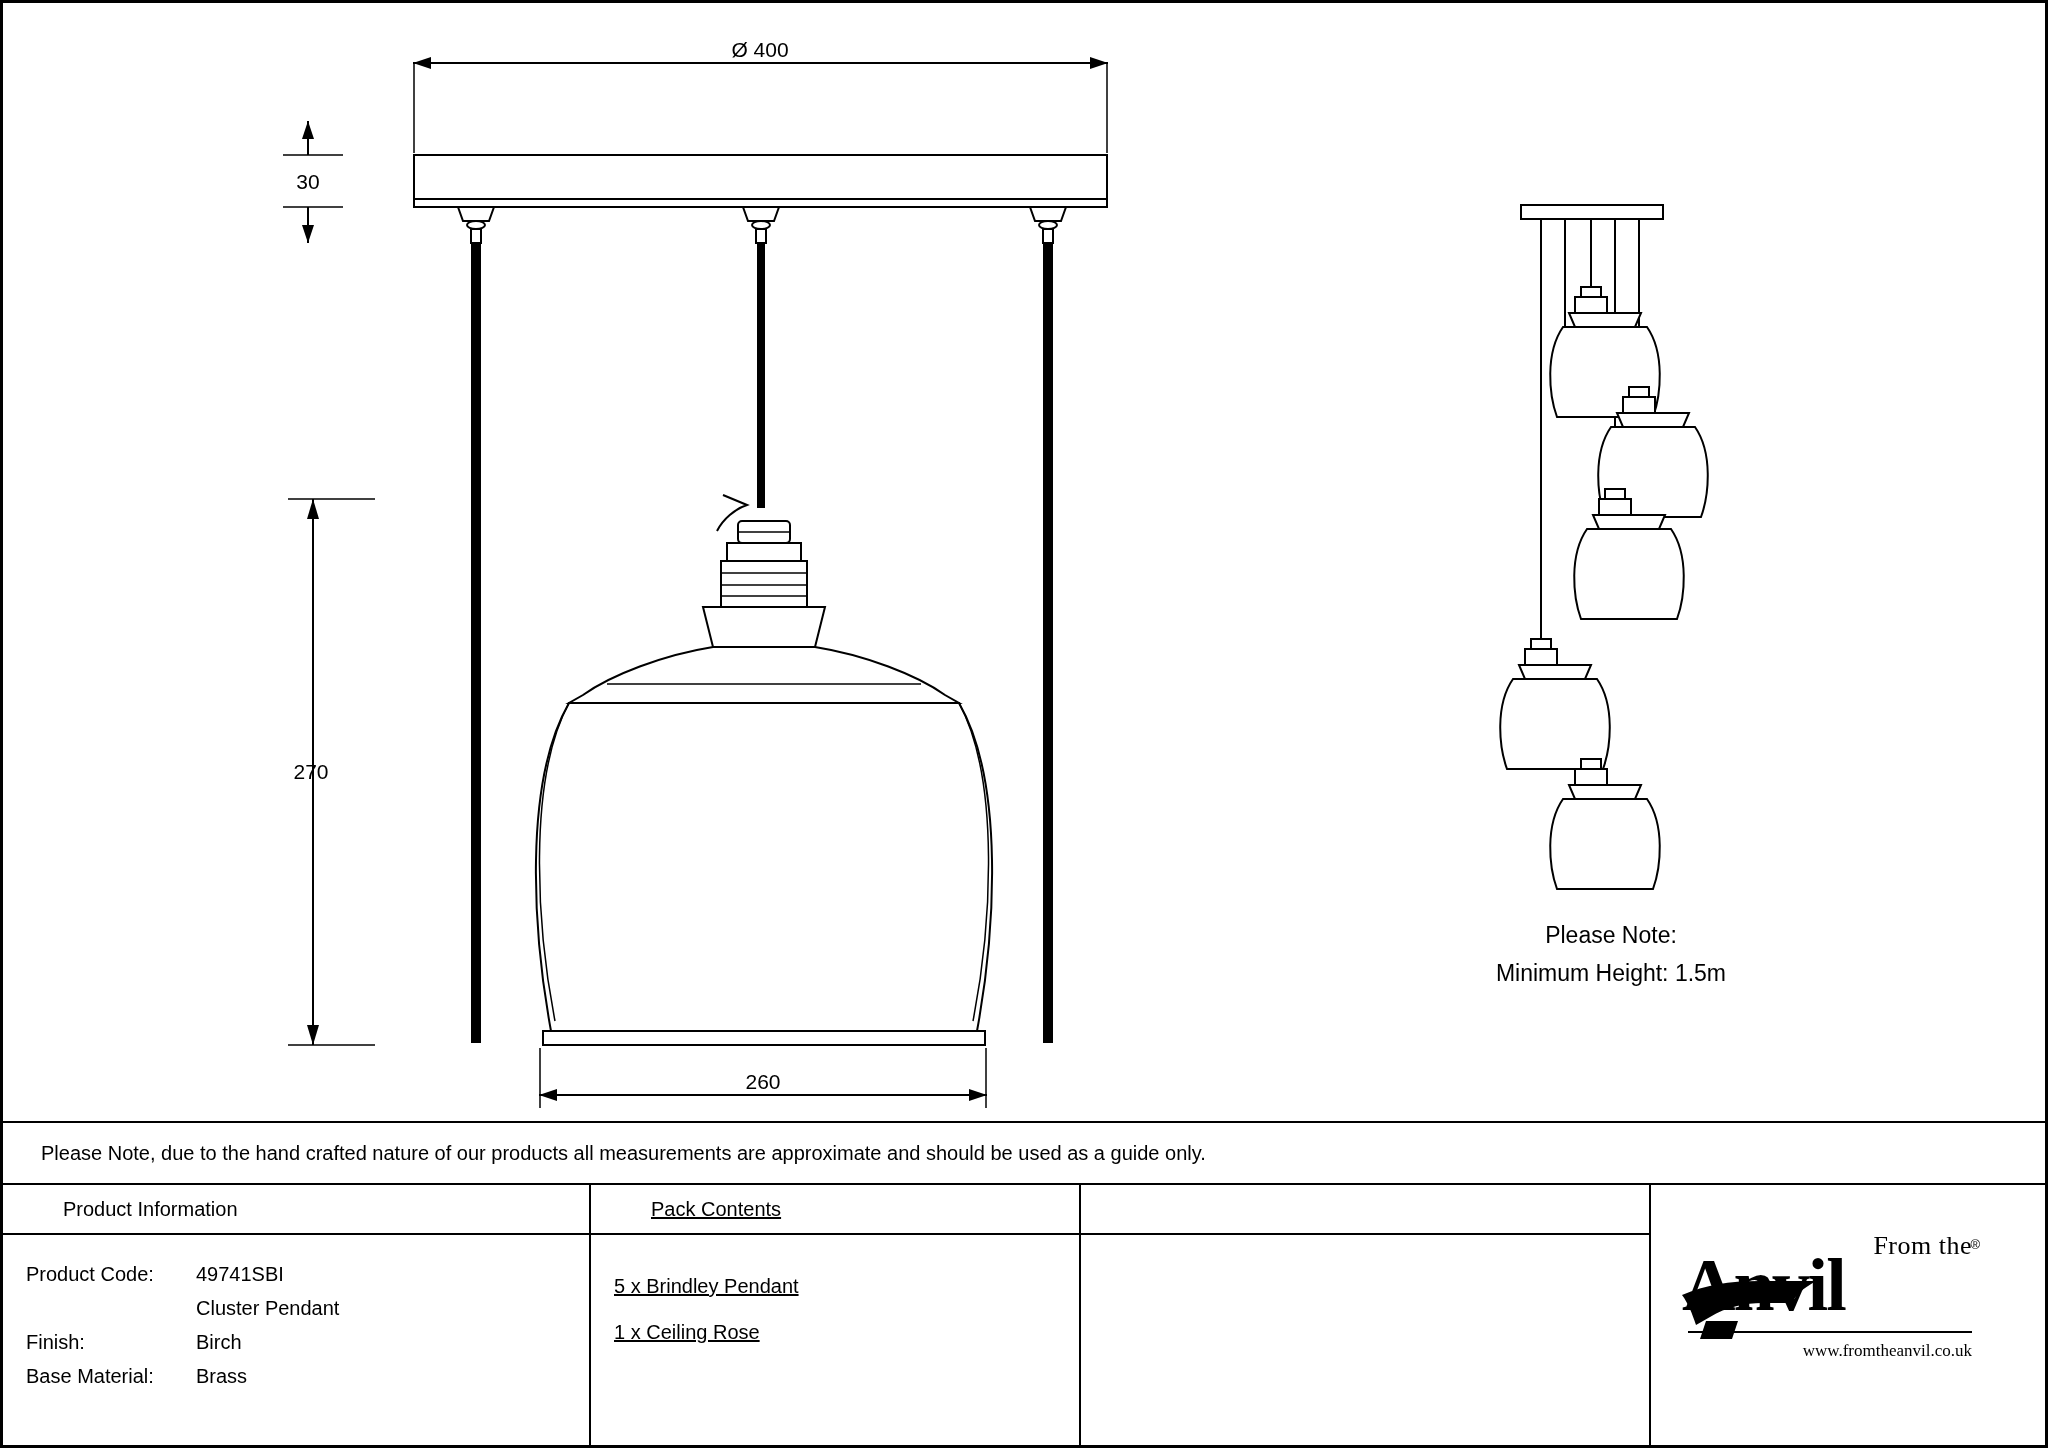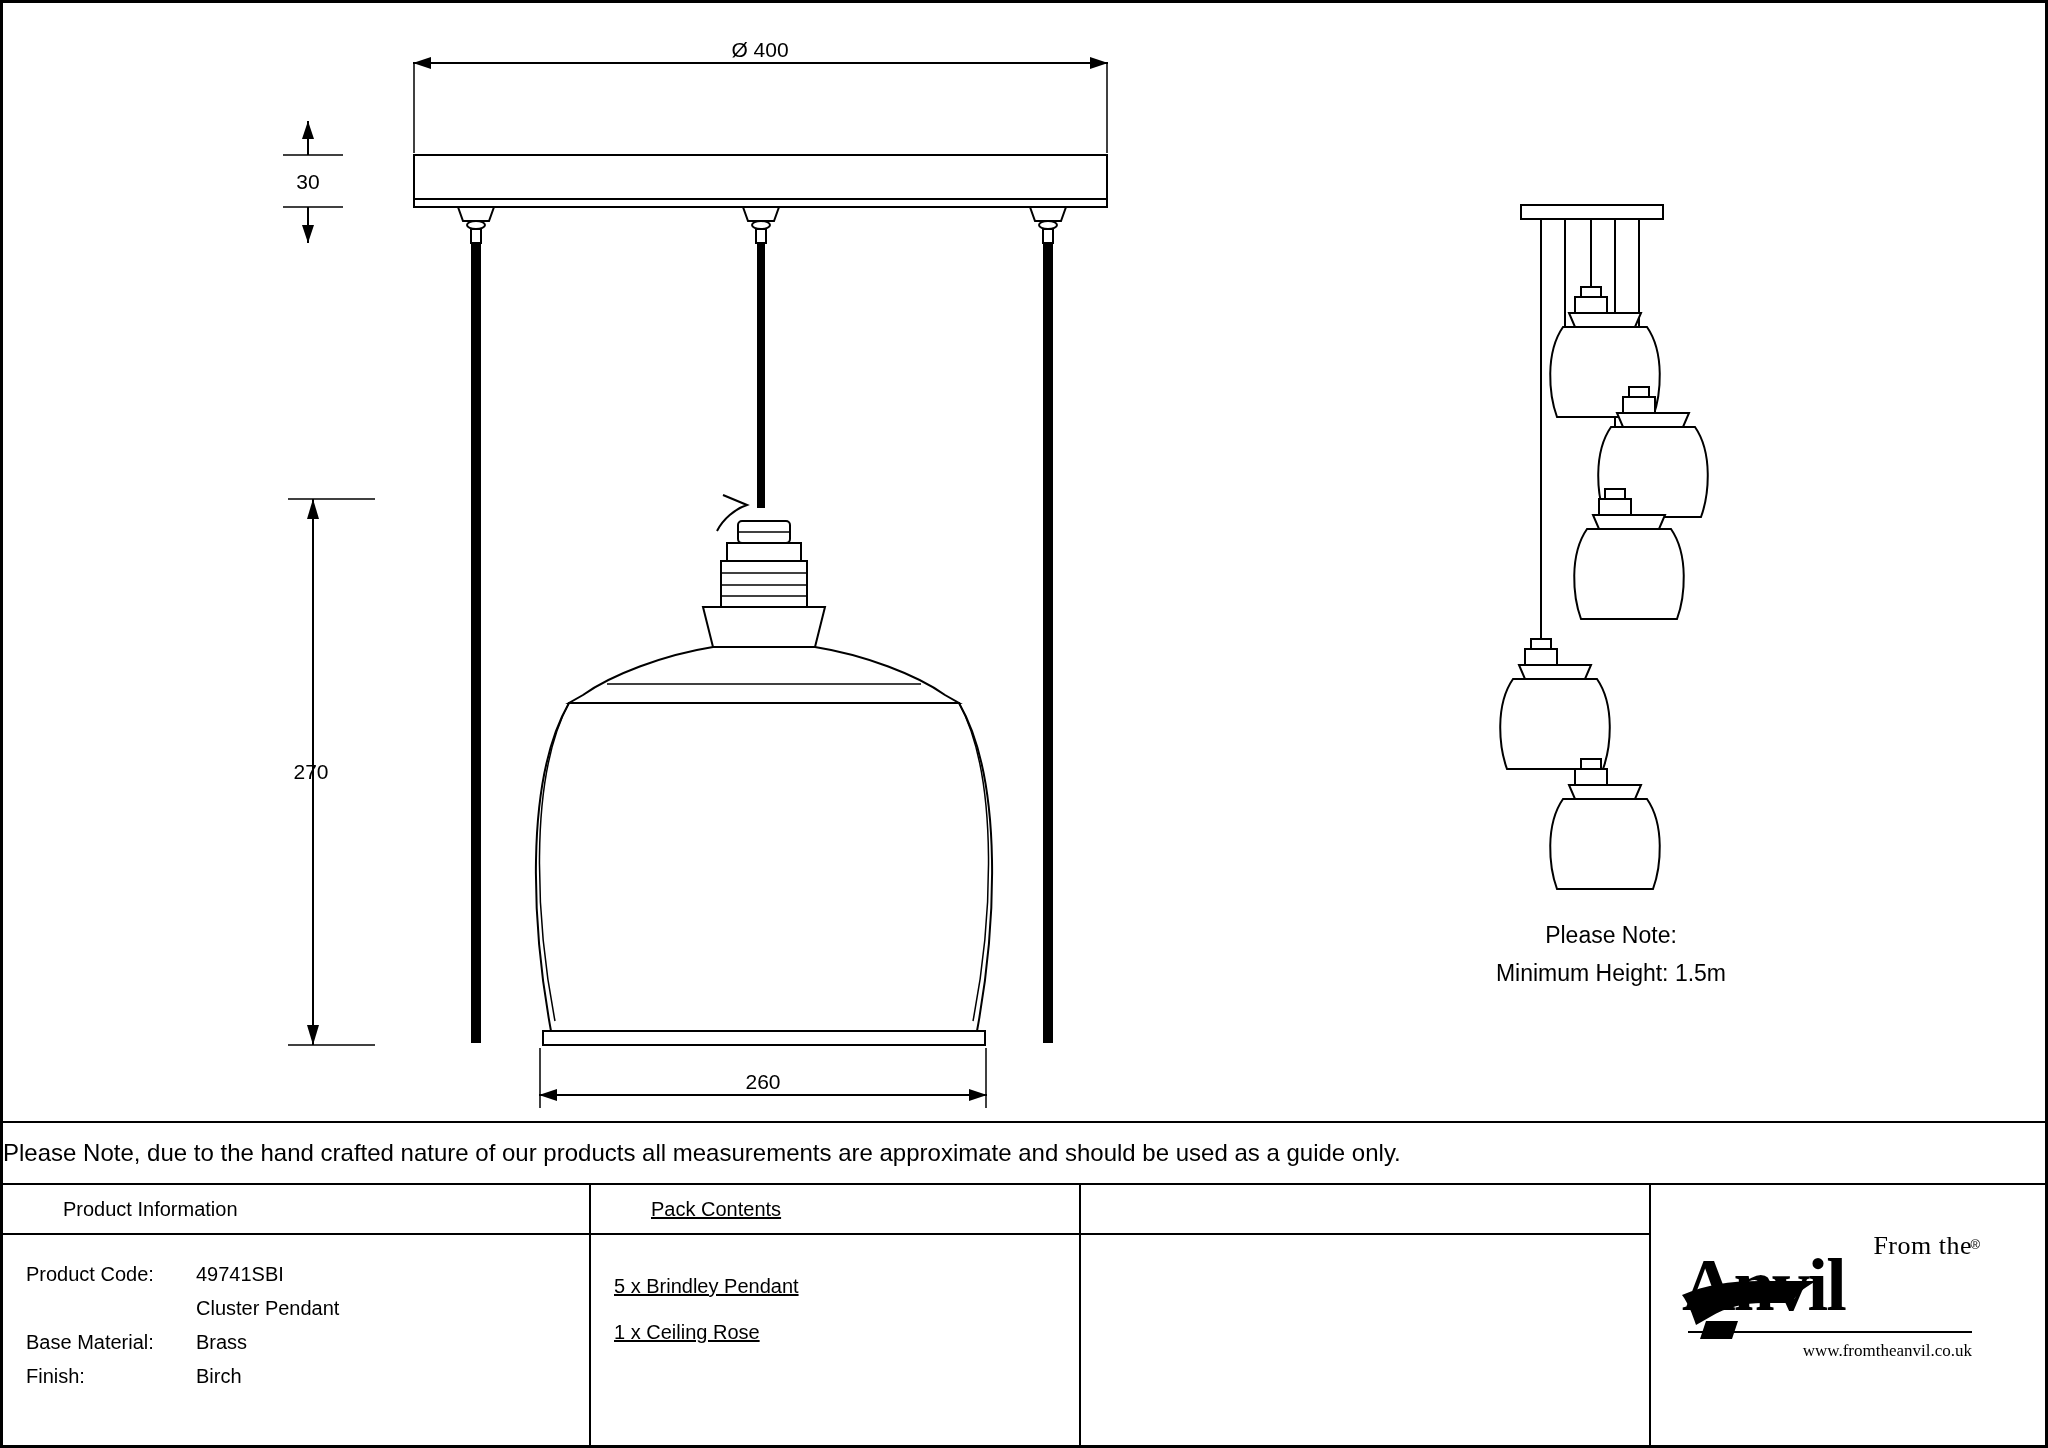--- a/index.html
+++ b/index.html
@@ -1,21 +1,21 @@
 <!DOCTYPE html>
 <html><head>
 <meta charset="utf-8">
 <style>
   html,body{margin:0;padding:0;background:#ffffff;}
   body{width:2048px;height:1448px;font-family:"Liberation Sans",sans-serif;color:#000;}
   .sheet{position:relative;width:2048px;height:1448px;box-sizing:border-box;border:3px solid #000;background:#fff;}
   .drawing{position:absolute;left:0;top:0;width:2042px;height:864px;}
   svg{display:block;}
   .note-bar{position:absolute;left:0;top:1118px;width:2042px;height:62px;border-top:2px solid #000;box-sizing:border-box;display:flex;align-items:center;}
-  .note-bar span{font-size:24px;}
+  .note-bar span{font-size:20px;padding-left:38px;}
   .table{position:absolute;left:0;top:1180px;width:2042px;height:265px;border-top:2px solid #000;box-sizing:border-box;display:flex;}
   .col{box-sizing:border-box;position:relative;}
   .col.c1{width:588px;border-right:2px solid #000;}
   .col.c2{width:490px;border-right:2px solid #000000;text-decoration:underline;}
   .col.c3{width:570px;border-right:2px solid #000;}
   .col.c4{width:350px;}
   .col-head{height:50px;box-sizing:border-box;border-bottom:2px solid #000;display:flex;align-items:center;}
   .col-head span{font-size:20px;padding-left:60px;}
   .col-body{padding:22px 0 0 23px;}
   .row{display:flex;font-size:20px;line-height:34px;}
@@ -176,26 +176,26 @@
       <div class="col-body">
         <div class="row">
           <div class="k">Product Code:</div>
           <div class="v">49741SBI</div>
         </div>
         <div class="row">
           <div class="k"></div>
           <div class="v">Cluster Pendant</div>
         </div>
         <div class="row">
+          <div class="k">Finish:</div>
+          <div class="v">Birch</div>
+        </div>
+        <div class="row">
           <div class="k">Base Material:</div>
           <div class="v">Brass</div>
-        </div>
-        <div class="row">
-          <div class="k">Finish:</div>
-          <div class="v">Birch</div>
         </div>
       </div>
     </div>
 
     <div class="col c2">
       <div class="col-head">
         <span>Pack Contents</span>
       </div>
       <div class="col-body">
         <div class="pack-line">5 x Brindley Pendant</div>

